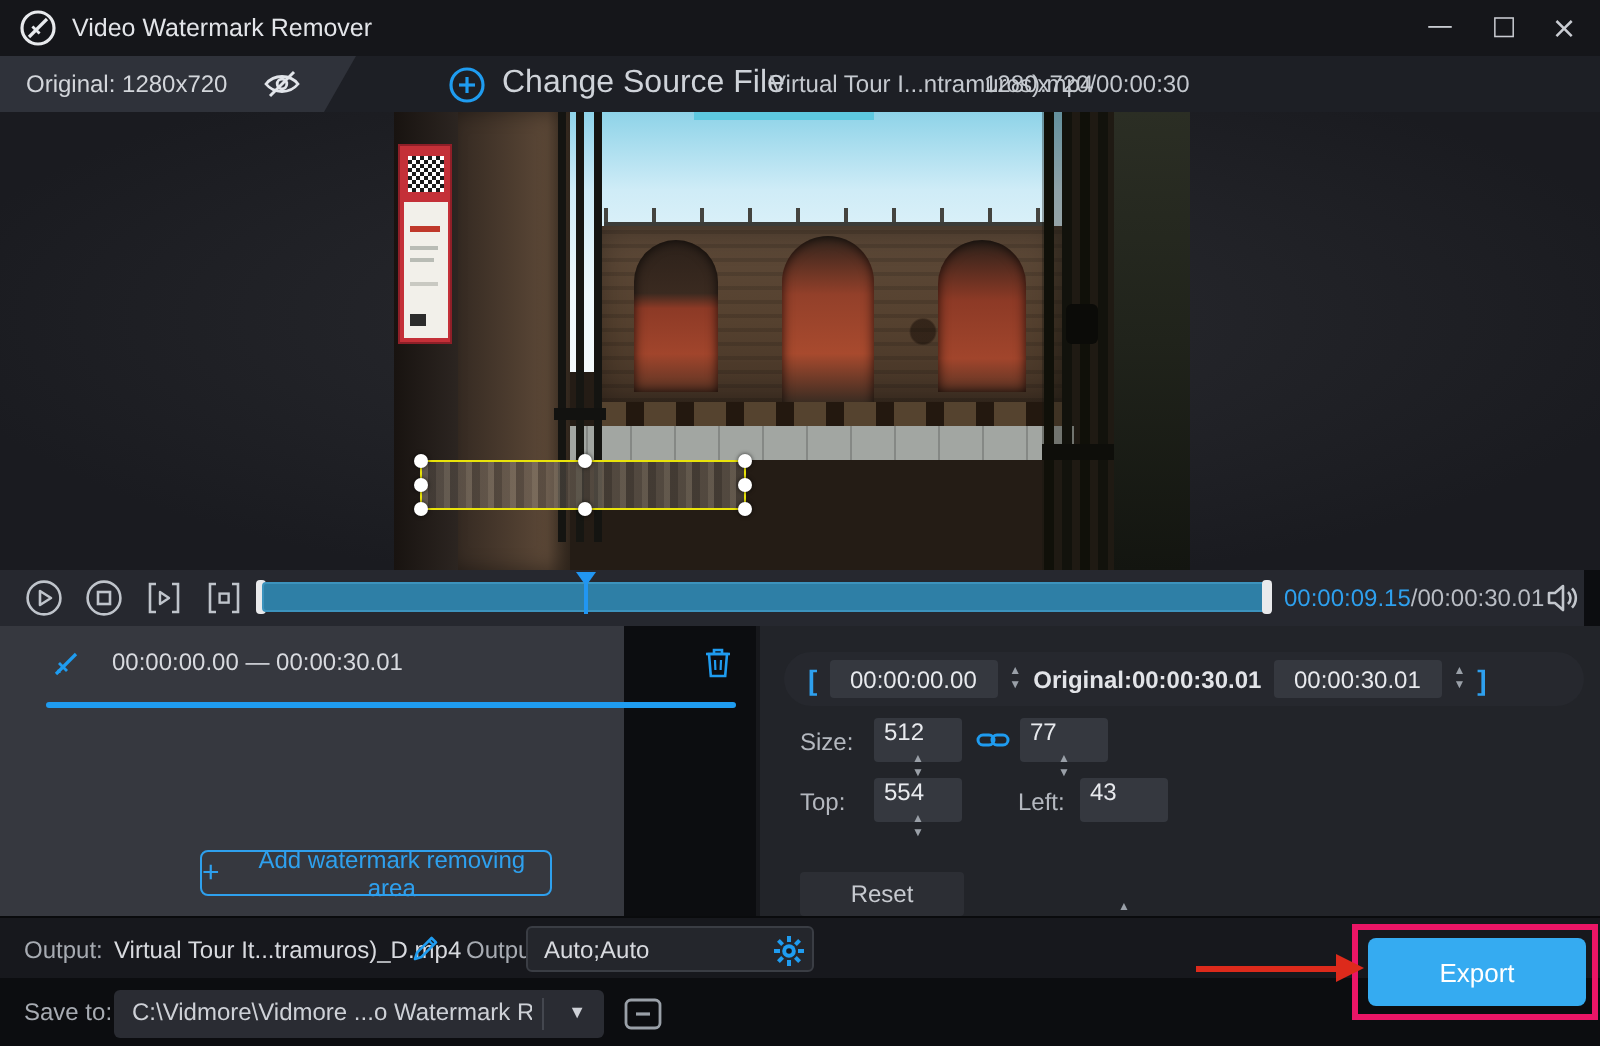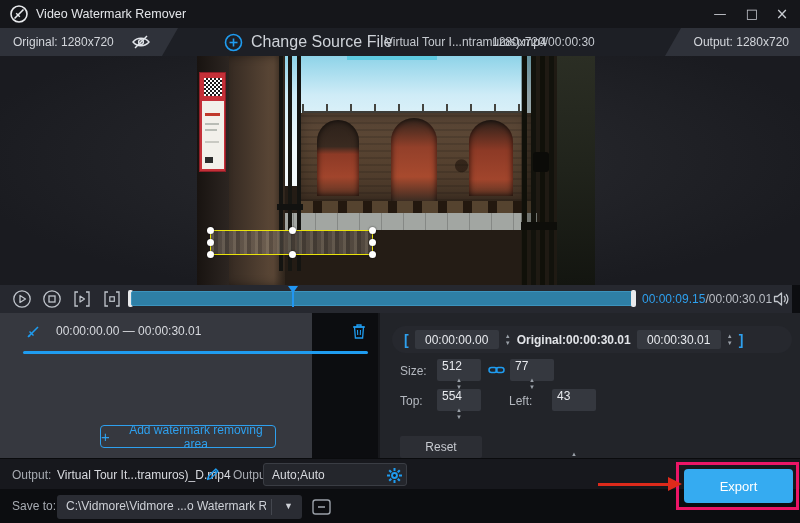--- a/index.html
+++ b/index.html
@@ -130,23 +130,20 @@
         <svg width="19" height="19" viewBox="0 0 19 19">
             <circle cx="9.5" cy="9.5" r="8" fill="none" stroke="#1f9cf0" stroke-width="1.6"></circle>
             <line x1="9.5" y1="5.5" x2="9.5" y2="13.5" stroke="#1f9cf0" stroke-width="1.6"></line>
             <line x1="5.5" y1="9.5" x2="13.5" y2="9.5" stroke="#1f9cf0" stroke-width="1.6"></line>
           </svg>
       </span>
       <span>Change Source File</span>
     </button>
     <span class="tb-file">Virtual Tour I...ntramuros).mp4</span>
     <span class="tb-res">1280x720/00:00:30</span>
-    <div class="tab-right">
-      <span>Output: 1280x720</span>
-    </div>
   </div>
 
   <div class="stage">
     <div class="video">
 
       <div class="v" style="left:85px;top:0;width:250px;height:130px;background:linear-gradient(180deg,#8ed3e8 0%,#cfecf7 30%,#eef8fb 70%,#f4fafc 100%);"></div>
       <div class="v" style="left:150px;top:0;width:90px;height:4px;background:#5ec9e0;"></div>
 
       <div class="v" style="left:105px;top:48px;width:225px;height:9px;background:repeating-linear-gradient(90deg,#44443f 0 2px,transparent 2px 24px);border-bottom:2px solid #3c3c38;"></div>
 
@@ -320,21 +317,21 @@
 
     <span class="prop-label" style="left:20px;top:81px;">Top:</span>
     <div class="num-wrap" style="left:57px;top:76px;">
       <input value="554" style="">
       <span class="spin">
           <span>▲</span>
           <span>▼</span>
         </span>
     </div>
     <span class="prop-label" style="left:129px;top:81px;">Left:</span>
-    <div class="num-wrap" style="left:172px;top:76px;gap:48px;">
+    <div class="num-wrap" style="left:160px;top:76px;gap:48px;">
       <input value="43" style="">
       <span class="spin">
           <span>▲</span>
           <span>▼</span>
         </span>
     </div>
 
     <button class="reset-btn">Reset</button>
   </div>
 

